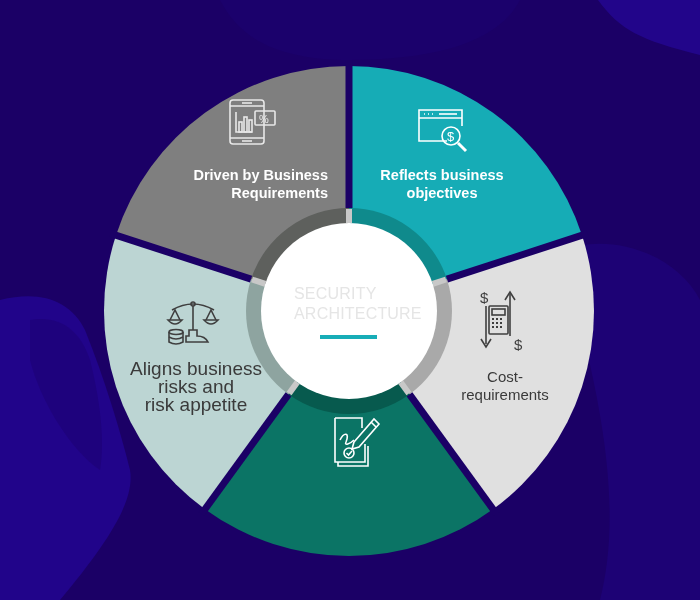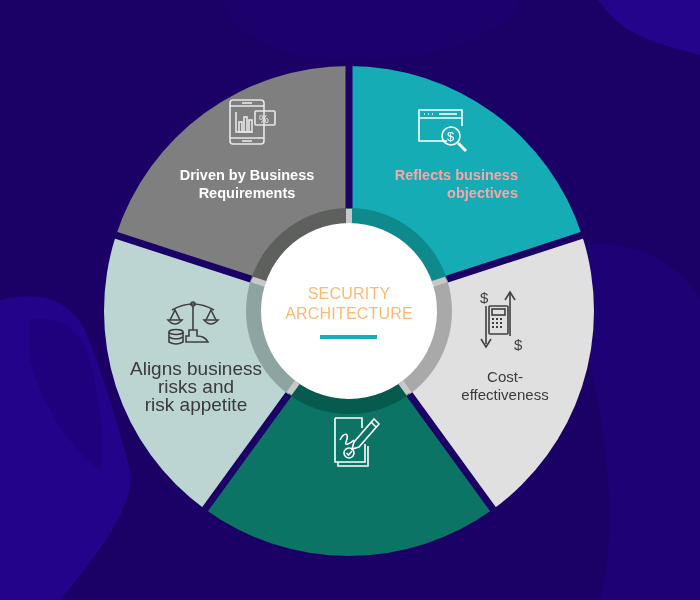--- a/index.html
+++ b/index.html
@@ -14,26 +14,26 @@
     position: absolute;
     text-align: center;
     font-weight: bold;
     font-size: 14.5px;
     line-height: 18px;
     white-space: pre-line;
   }
   .center-title {
     position: absolute;
     left: 262px; top: 284px; width: 174px;
-    text-align: center;
-    color: #fdba74;
+    color: #e5e5e5;
     font-size: 16px;
     line-height: 20px;
     letter-spacing: 0.2px;
     white-space: pre-line;
+    padding-left: 32px;
   }
   .center-underline {
     position: absolute;
     left: 320px; top: 335px; width: 57px; height: 4px;
     background: #17adb7;
   }
 </style>
 </head>
 <body>
 
@@ -162,22 +162,22 @@
       <line x1="39" y1="6" x2="44" y2="11"></line>
     </g>
   </svg>
 
   
   <div class="center-title">SECURITY
 ARCHITECTURE</div>
   <div class="center-underline"></div>
 
   
-  <div class="label" style="left:166px; top:166px; width:162px; color:#ffffff;">Driven by Business
+  <div class="label" style="left:166px; top:166px; width:162px; color:#ffffff;text-align:right;">Driven by Business
 Requirements</div>
-  <div class="label" style="left:366px; top:166px; width:152px; color:#fca5a5;text-align:right;">Reflects business
+  <div class="label" style="left:366px; top:166px; width:152px; color:#ffffff;">Reflects business
 objectives</div>
   <div class="label" style="left:450px; top:368px; width:110px; color:#3a3a3a; font-weight:normal; font-size:15px;">Cost-
-effectiveness</div>
+requirements</div>
   <div class="label" style="left:128px; top:360px; width:136px; color:#3a3a3a; font-weight:normal; font-size:19px;">Aligns business
 risks and
 risk appetite</div>
 </div>
 
 </body></html>

